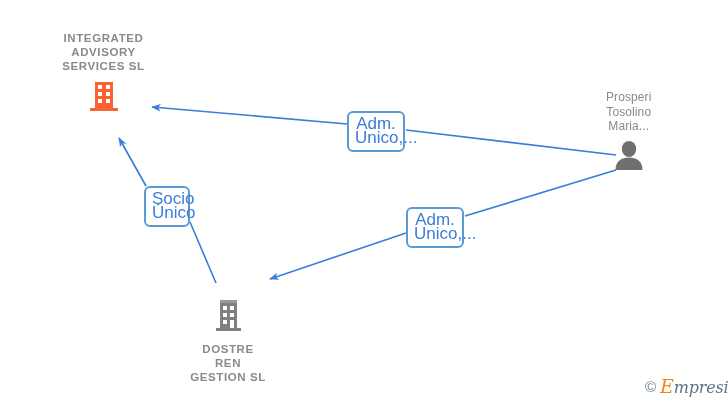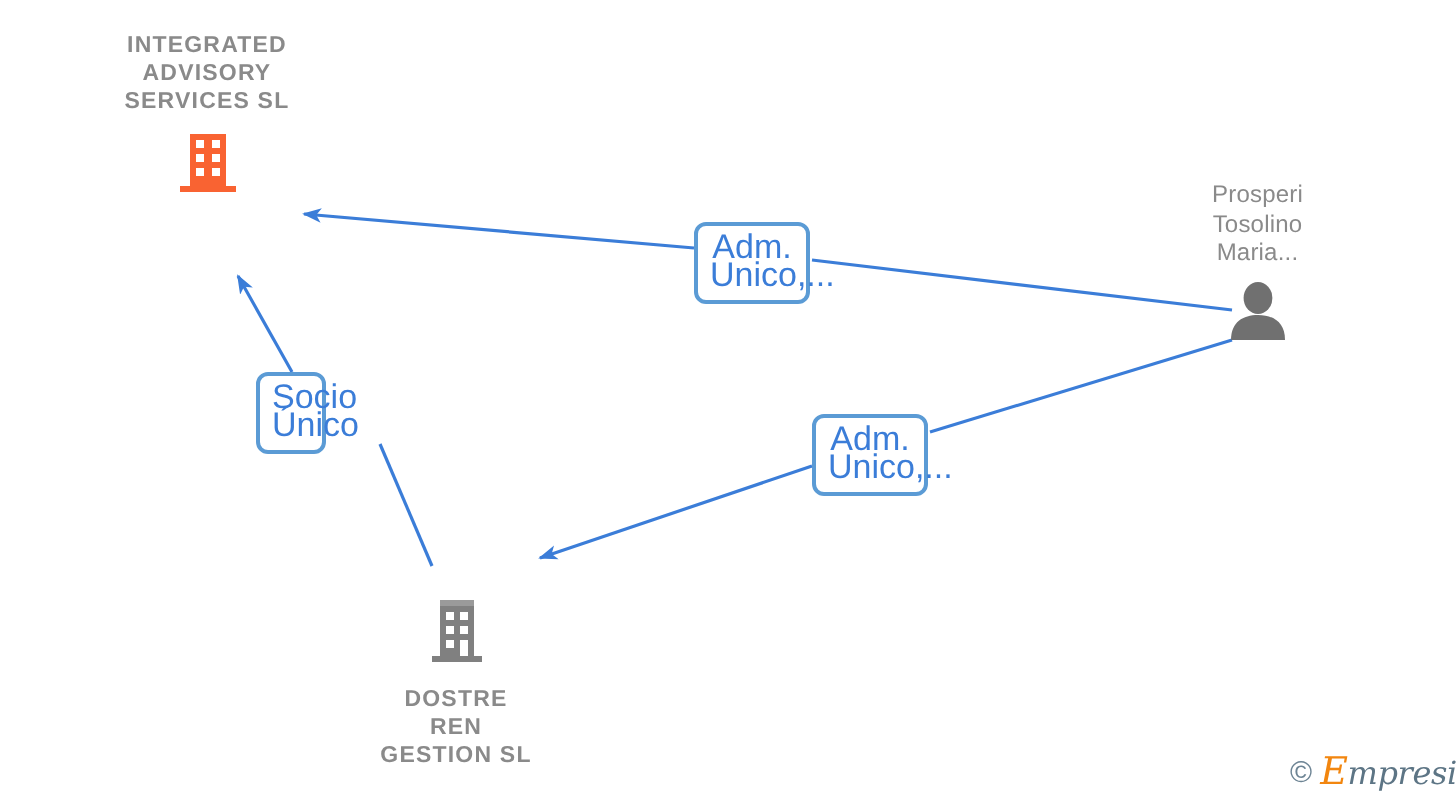--- a/index.html
+++ b/index.html
@@ -52,21 +52,21 @@
   .node-label.left {
     text-align: center;
   }
   .node-icon {
     display: block;
   }
 
   
   #node-integrated {
     left: 46px;
-    top: 16px;
+    top: 31px;
     width: 115px;
   }
   #node-integrated .node-label { margin-bottom: 8px; }
 
   
   #node-dostre {
     left: 178px;
     top: 300px;
     width: 100px;
   }
@@ -91,21 +91,21 @@
     color: #3b7dd8;
     font-size: 17px;
     line-height: 14px;
     text-align: center;
     padding: 4px 6px 5px 6px;
     white-space: pre-line;
     z-index: 5;
   }
   #label-adm-1 { left: 347px; top: 111px; width: 58px; }
   #label-adm-2 { left: 406px; top: 207px; width: 58px; }
-  #label-socio { left: 128px; top: 186px; width: 35px; }
+  #label-socio { left: 144px; top: 186px; width: 46px; }
 
   
   #watermark {
     position: absolute;
     left: 645px;
     top: 377px;
     display: flex;
     align-items: center;
     gap: 4px;
   }

